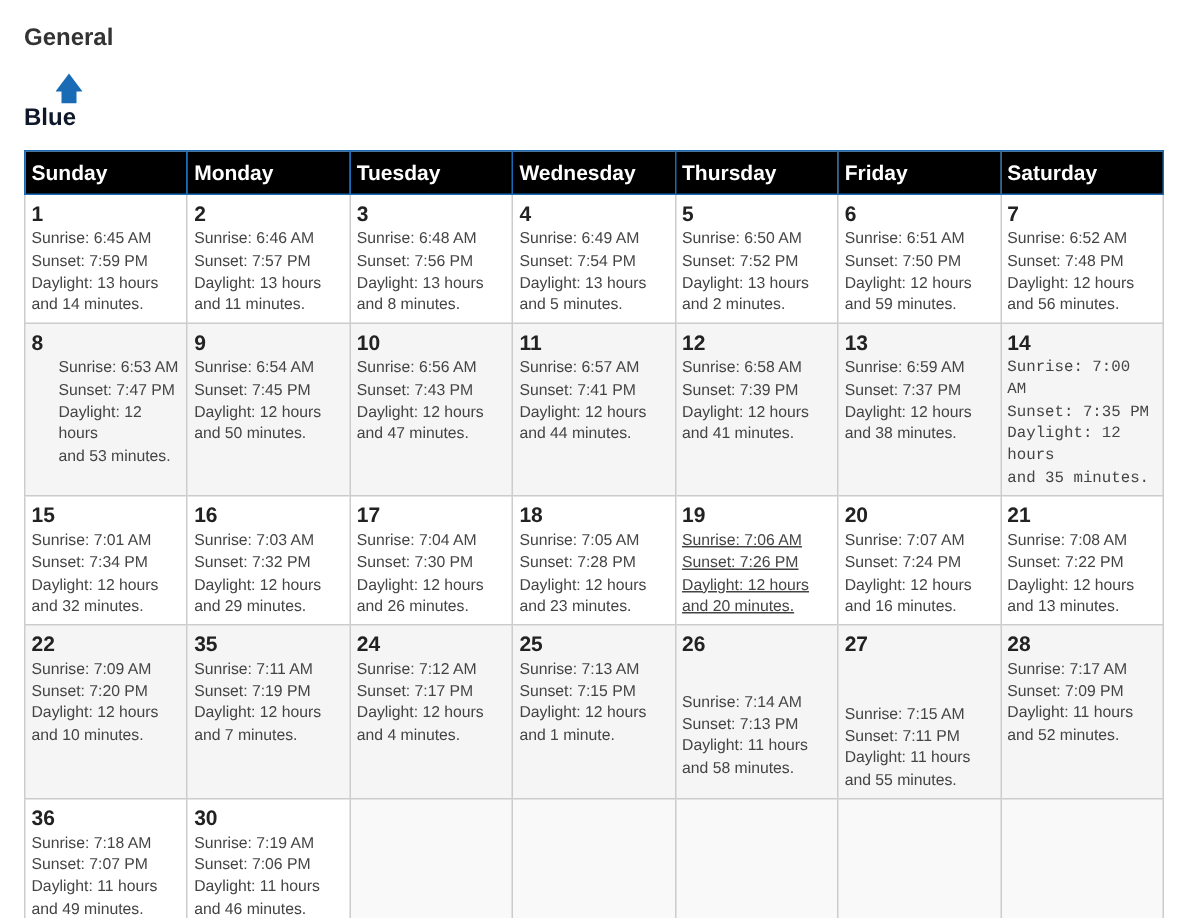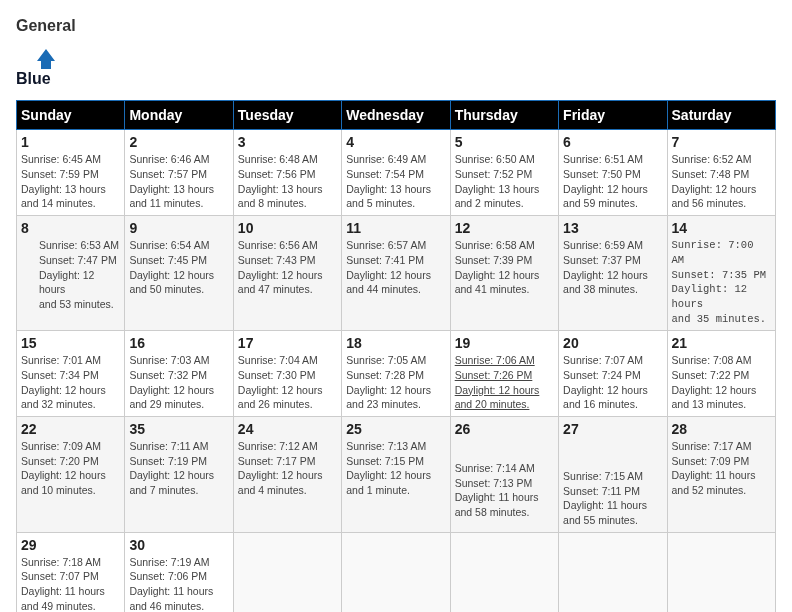--- a/index.html
+++ b/index.html
@@ -307,21 +307,21 @@
         <td>
           <span class="day-number">28</span>
           <div class="day-info" style="white-space: pre-line;">Sunrise: 7:17 AM
 Sunset: 7:09 PM
 Daylight: 11 hours
 and 52 minutes.</div>
         </td>
       </tr>
       <tr>
         <td>
-          <span class="day-number">29</span>
+          <span class="day-number">36</span>
           <div class="day-info" style="white-space: pre-line;">Sunrise: 7:18 AM
 Sunset: 7:07 PM
 Daylight: 11 hours
 and 49 minutes.</div>
         </td>
         <td>
           <span class="day-number">30</span>
           <div class="day-info" style="white-space: pre-line;">Sunrise: 7:19 AM
 Sunset: 7:06 PM
 Daylight: 11 hours

